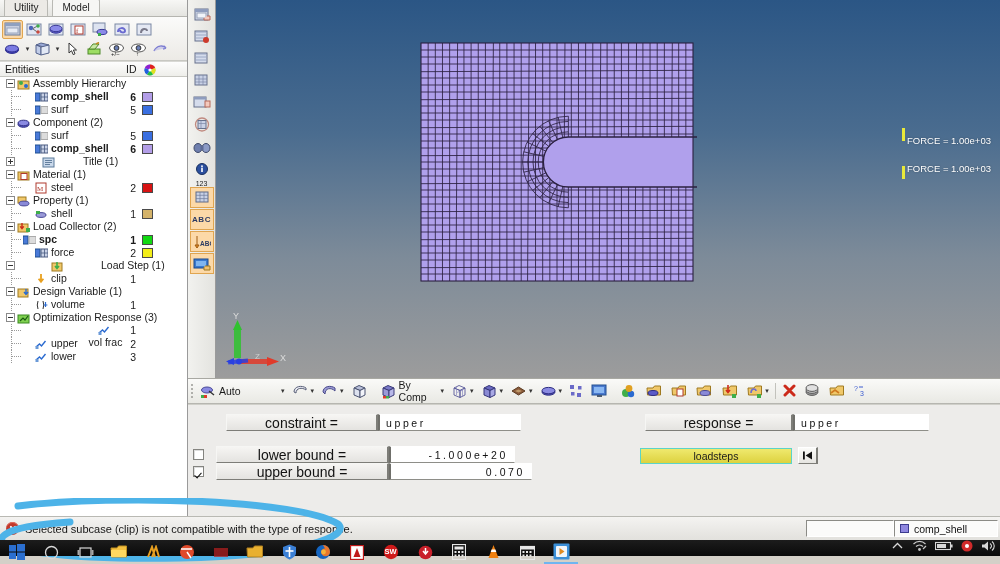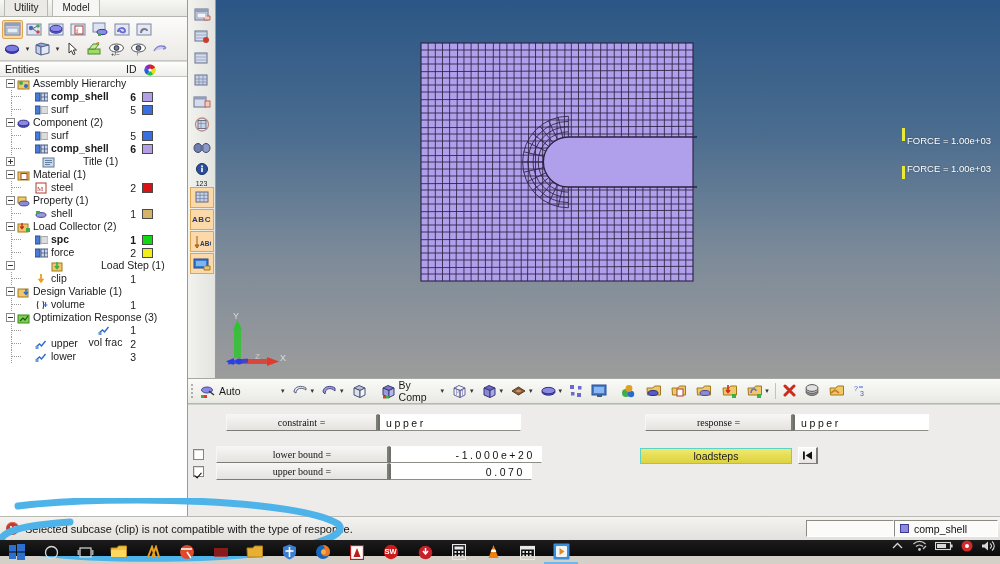--- a/index.html
+++ b/index.html
@@ -111,21 +111,21 @@
   
   .panel {
     position: absolute; left: 188px; top: 404px; right: 0; height: 112px;
     background: #edecea; border-top: 1px solid #cfcfc9;
   }
   .fld-row { position: absolute; display: flex; align-items: center; height: 17px; }
   .fld-label {
     height: 17px; background: linear-gradient(#f6f5f3,#e4e3e0);
     border: 1px solid #f6f6f4; border-right: 2px solid #7d7d78; border-bottom: 1px solid #7d7d78;
     display: flex; align-items: center; justify-content: center;
-    font-size: 10px; color: #121212; font-family: Liberation Serif, serif;
+    font-size: 14px; color: #121212;
   }
   .fld-val {
     height: 17px; background: #ffffff; border: 1px solid #ffffff;
     border-left: 2px solid #6f6f6a; border-bottom: 1px solid #8e8e88;
     display: flex; align-items: center; font-size: 10.5px; color: #111;
     letter-spacing: 2.6px; padding: 0 6px;
   }
   .fld-val.right { justify-content: flex-end; }
   .chk {
     width: 11px; height: 11px; background: #fff; border: 1px solid #848480;
@@ -456,21 +456,21 @@
           <span class="exp"></span>
           <span>
             <svg class="ico" viewBox="0 0 13 12" xmlns="http://www.w3.org/2000/svg">
               <rect x="1" y="3" width="10" height="8" fill="#f0c86a" stroke="#a07a20"></rect>
               <path d="M5 2 v5 M3.2 5.4 l1.8 2.2 l1.8 -2.2" stroke="#cc2a1a" stroke-width="1.4" fill="none"></path>
               <rect x="9" y="7" width="4" height="4" fill="#3fae4a"></rect>
             </svg>
           </span>
           <span class="lbl">Load Collector (2)</span>
         </div>
-        <div class="trow" style="padding-left:24px;">
+        <div class="trow" style="padding-left:12px;">
           <span style="display:inline-block;width:11px;flex:0 0 auto;"></span>
           <span>
             <svg class="ico" viewBox="0 0 13 12" xmlns="http://www.w3.org/2000/svg">
               <rect x="0" y="2" width="5" height="8" fill="#4a7ad8" stroke="#20508f"></rect>
               <rect x="6" y="2.5" width="7" height="7" fill="#dcdcdc" stroke="#aaa"></rect>
             </svg>
           </span>
           <span class="lbl bold">spc</span>
           <span class="tid bold">1</span>
           <span class="tsw" style="background:#12d812;"></span>
@@ -1011,21 +1011,21 @@
   <div class="panel">
 
     <div class="fld-row" style="left:38px;top:9px;">
       <div class="fld-label" style="width:152px;">constraint =</div>
       <div class="fld-val" style="width:143px;">upper</div>
     </div>
 
     <div class="fld-row" style="left:5px;top:41px;gap:0;">
       <div class="chk" style="margin-right:12px;"></div>
       <div class="fld-label" style="width:173px;">lower bound =</div>
-      <div class="fld-val right" style="width:153px;">-1.000e+20</div>
+      <div class="fld-val right" style="width:126px;">-1.000e+20</div>
     </div>
 
     <div class="fld-row" style="left:5px;top:58px;gap:0;">
       <div class="chk on" style="margin-right:12px;"></div>
       <div class="fld-label" style="width:173px;">upper bound =</div>
       <div class="fld-val right" style="width:143px;">0.070</div>
     </div>
 
     <div class="fld-row" style="left:457px;top:9px;text-align:right;">
       <div class="fld-label" style="width:148px;">response =</div>

